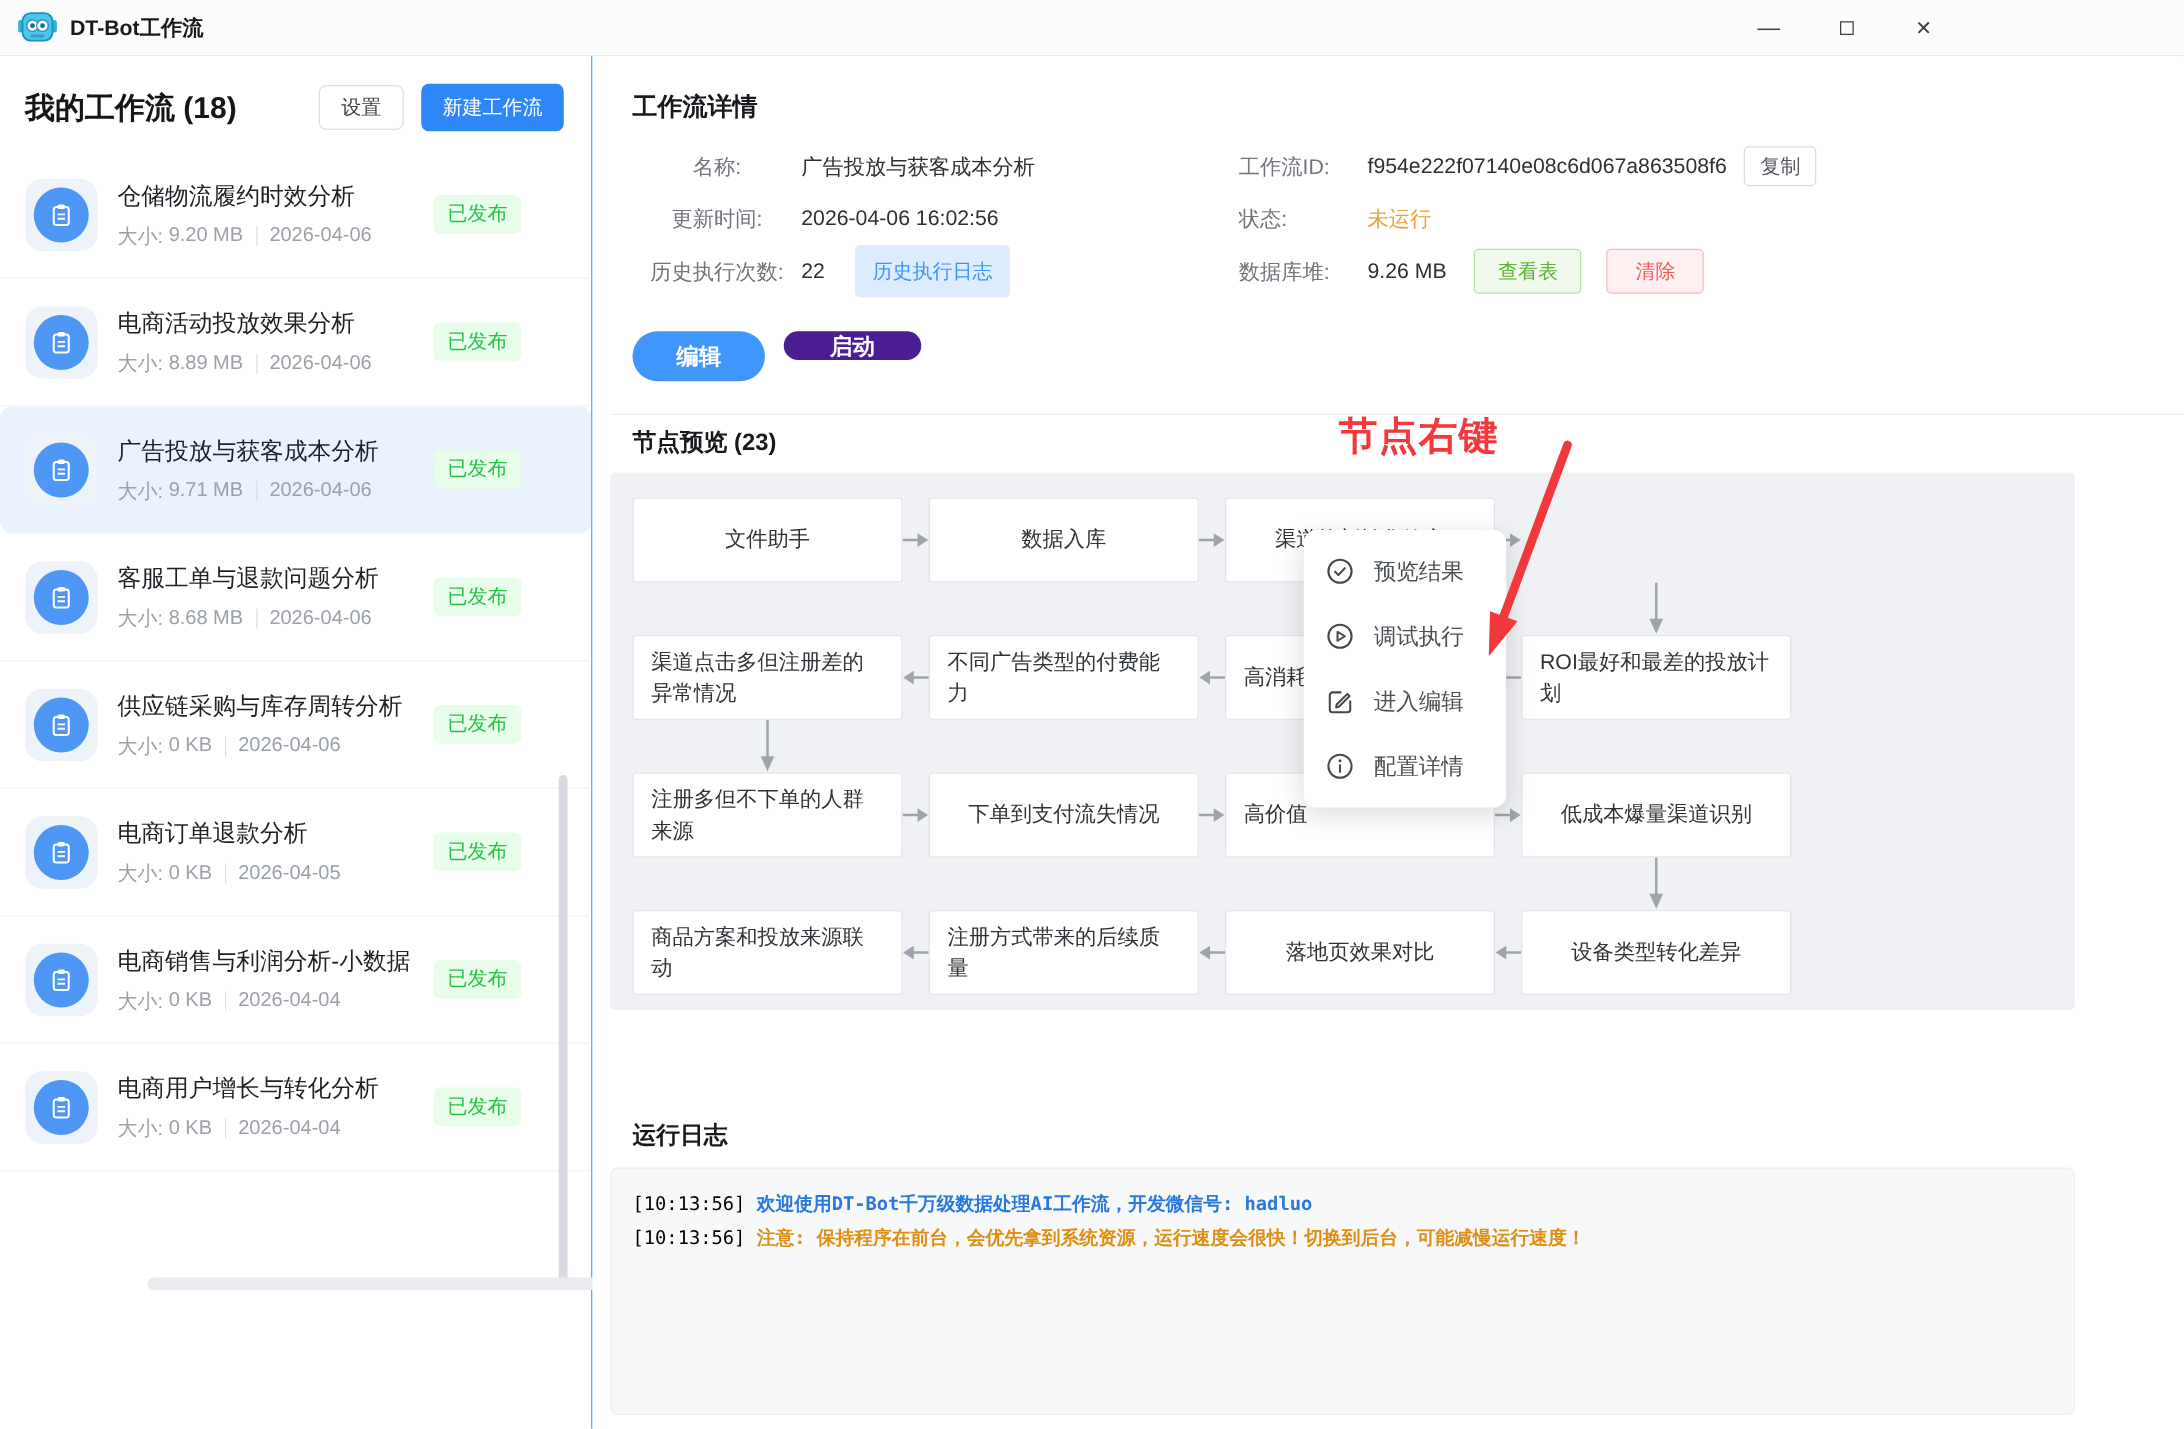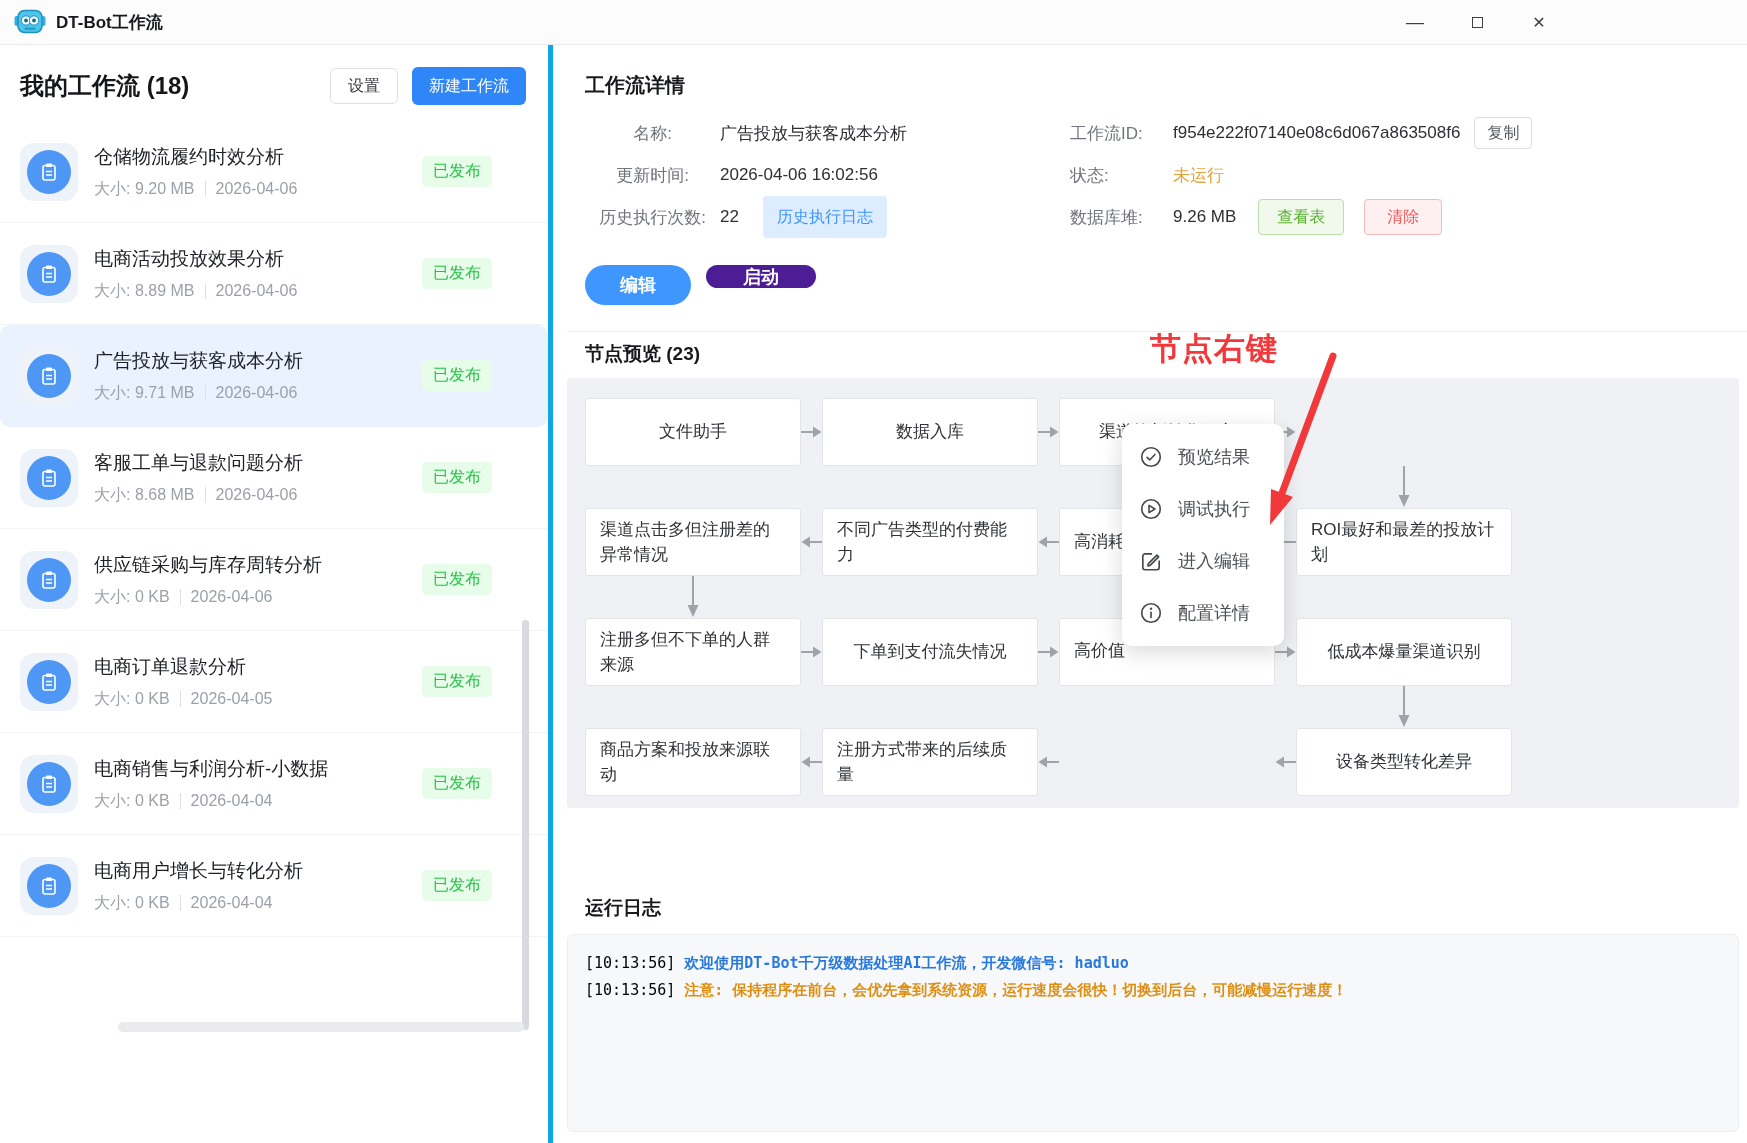--- a/index.html
+++ b/index.html
@@ -12,21 +12,21 @@
   .app-title { font-size:17px; font-weight:bold; color:#17191c; margin-left:10px; }
   .winctl { position:absolute; top:0; width:34px; height:45px; display:flex;
     align-items:center; justify-content:center; color:#3c4045; font-size:16px; cursor:default; }
   .winctl.min { left:1398px; font-size:18px; }
   .winctl.max { left:1460px; }
   .winctl.close { left:1522px; }
   .max-box { width:11px; height:11px; border:1.4px solid #3c4045; }
 
   
   .layout { display:flex; height:1098px; }
-  .sidebar { width:553px; border-right:5px solid #0ea5e9; position:relative; background:#fff; }
+  .sidebar { width:474px; border-right:1px solid #0ea5e9; position:relative; background:#fff; }
   .main { flex:1; position:relative; background:#fff; }
 
   
   .sb-header { display:flex; align-items:center; padding:22px 22px 16px 20px; }
   .sb-title { font-size:24px; font-weight:bold; color:#141619; }
   .btn-settings { margin-left:auto; height:36px; padding:0 17px; border:1px solid #dcdfe4;
     border-radius:6px; background:#fff; font-size:16px; color:#3a3d41; cursor:pointer;
     font-family:inherit; }
   .btn-new { margin-left:14px; height:38px; padding:0 17px; border-radius:6px; background:#2f86f6;
     color:#fff; font-size:16px; border:none; cursor:pointer; font-family:inherit; }
@@ -373,32 +373,35 @@
       <div class="node" style="left:729px; top:130px;">
           <span>ROI最好和最差的投放计划</span>
         </div>
 
       <div class="node" style="left:18px; top:240px;">
           <span>注册多但不下单的人群来源</span>
         </div>
       <div class="node" style="left:255px; top:240px;">
           <span>下单到支付流失情况</span>
         </div>
-      <div class="node align-left" style="left:492px; top:240px;font-family:Liberation Mono, monospace;">
+      <div class="node align-left" style="left:492px; top:240px;">
           <span>高价值</span>
         </div>
       <div class="node" style="left:729px; top:240px;">
           <span>低成本爆量渠道识别</span>
         </div>
 
       <div class="node" style="left:18px; top:350px;">
           <span>商品方案和投放来源联动</span>
         </div>
       <div class="node" style="left:255px; top:350px;">
           <span>注册方式带来的后续质量</span>
+        </div>
+      <div class="node" style="left:492px; top:350px;">
+          <span>落地页效果对比</span>
         </div>
       <div class="node" style="left:729px; top:350px;">
           <span>设备类型转化差异</span>
         </div>
 
       <svg class="arrow" style="left:234px; top:47px;" width="21" height="14">
           <line x1="0" y1="7" x2="13" y2="7" stroke="#9fa4ab" stroke-width="2"></line>
           <path d="M12 1.5 L20.5 7 L12 12.5 Z" fill="#9fa4ab"></path>
         </svg>
       <svg class="arrow" style="left:471px; top:47px;" width="21" height="14">

